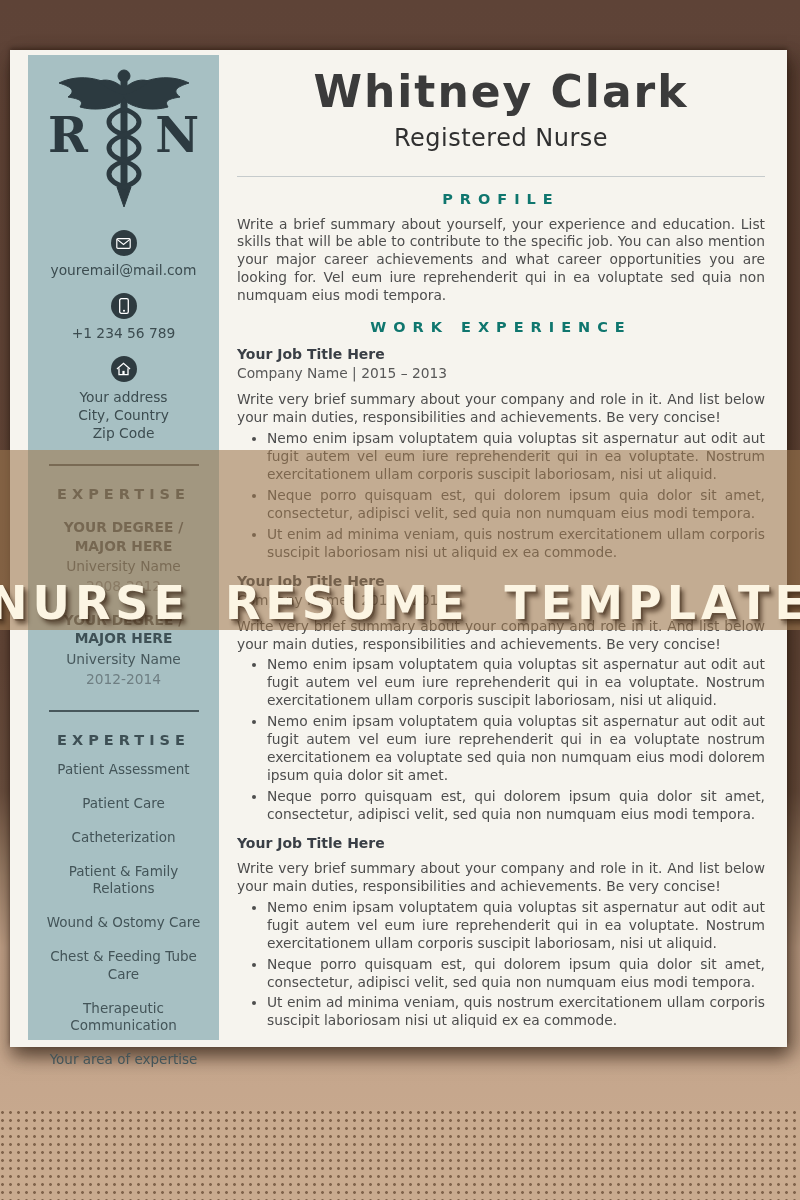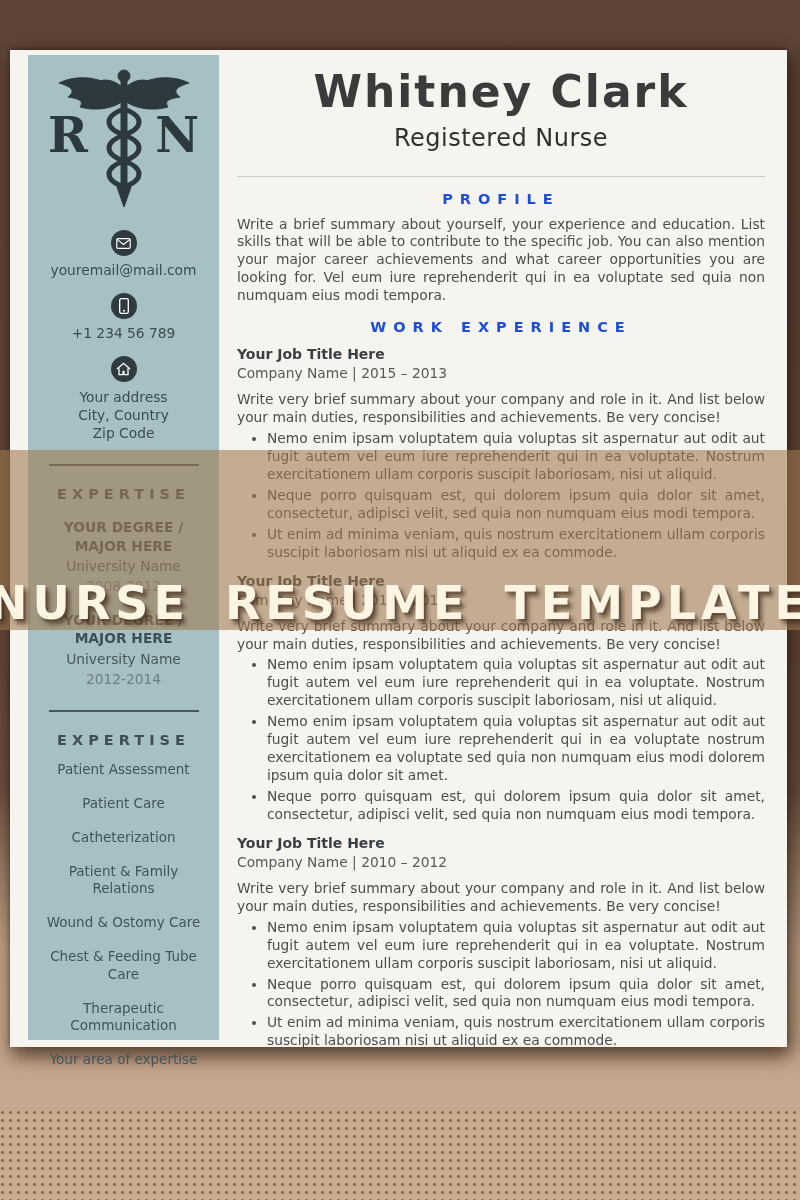--- a/index.html
+++ b/index.html
@@ -59,21 +59,21 @@
   
   .main{position:absolute;left:227px;top:0;width:528px;}
   .name{
     margin-top:18px;text-align:center;font-size:44px;line-height:1.08;
     letter-spacing:2px;font-weight:600;color:#3b3b3b;
   }
   .subtitle{margin-top:8px;text-align:center;font-size:24px;color:#303030;letter-spacing:.5px;}
   .header-divider{margin-top:24px;border-top:1px solid #c6cbcc;}
   .section-heading{
     margin-top:14px;text-align:center;font-size:14.5px;font-weight:bold;
-    letter-spacing:7px;color:#1d4ed8;
+    letter-spacing:7px;color:#0f766e;
   }
   .body-text{font-size:13.8px;line-height:1.3;color:#4d4d4d;text-align:justify;}
   .profile-text{margin:9px 0 0;}
   .job{margin-top:10px;}
   .job-title{margin-top:8px;font-size:14px;font-weight:bold;color:#3a3f46;line-height:1.3;}
   .job-company{font-size:13.8px;color:#585858;line-height:1.3;margin-top:2px;}
   .job-summary{margin:8px 0 0;}
   .job-bullets{margin:3px 0 0;padding-left:30px;}
   .job-bullets li{margin-top:3px;}
   
@@ -204,21 +204,20 @@
     <div class="job-company">Company Name | 2012 – 2015</div>
     <p class="body-text job-summary">Write very brief summary about your company and role in it. And list below your main duties, responsibilities and achievements. Be very concise!</p>
     <ul class="job-bullets">
             <li class="body-text">Nemo enim ipsam voluptatem quia voluptas sit aspernatur aut odit aut fugit autem vel eum iure reprehenderit qui in ea voluptate. Nostrum exercitationem ullam corporis suscipit laboriosam, nisi ut aliquid.</li>
             <li class="body-text">Nemo enim ipsam voluptatem quia voluptas sit aspernatur aut odit aut fugit autem vel eum iure reprehenderit qui in ea voluptate nostrum exercitationem ea voluptate sed quia non numquam eius modi dolorem ipsum quia dolor sit amet.</li>
             <li class="body-text">Neque porro quisquam est, qui dolorem ipsum quia dolor sit amet, consectetur, adipisci velit, sed quia non numquam eius modi tempora.</li>
           </ul>
   </article>
         <article class="job">
     <div class="job-title">Your Job Title Here</div>
-    <div class="job-company">Company Name | 2010 – 2012</div>
     <p class="body-text job-summary">Write very brief summary about your company and role in it. And list below your main duties, responsibilities and achievements. Be very concise!</p>
     <ul class="job-bullets">
             <li class="body-text">Nemo enim ipsam voluptatem quia voluptas sit aspernatur aut odit aut fugit autem vel eum iure reprehenderit qui in ea voluptate. Nostrum exercitationem ullam corporis suscipit laboriosam, nisi ut aliquid.</li>
             <li class="body-text">Neque porro quisquam est, qui dolorem ipsum quia dolor sit amet, consectetur, adipisci velit, sed quia non numquam eius modi tempora.</li>
             <li class="body-text">Ut enim ad minima veniam, quis nostrum exercitationem ullam corporis suscipit laboriosam nisi ut aliquid ex ea commode.</li>
           </ul>
   </article>
       </div>
   </section>
 </div>

